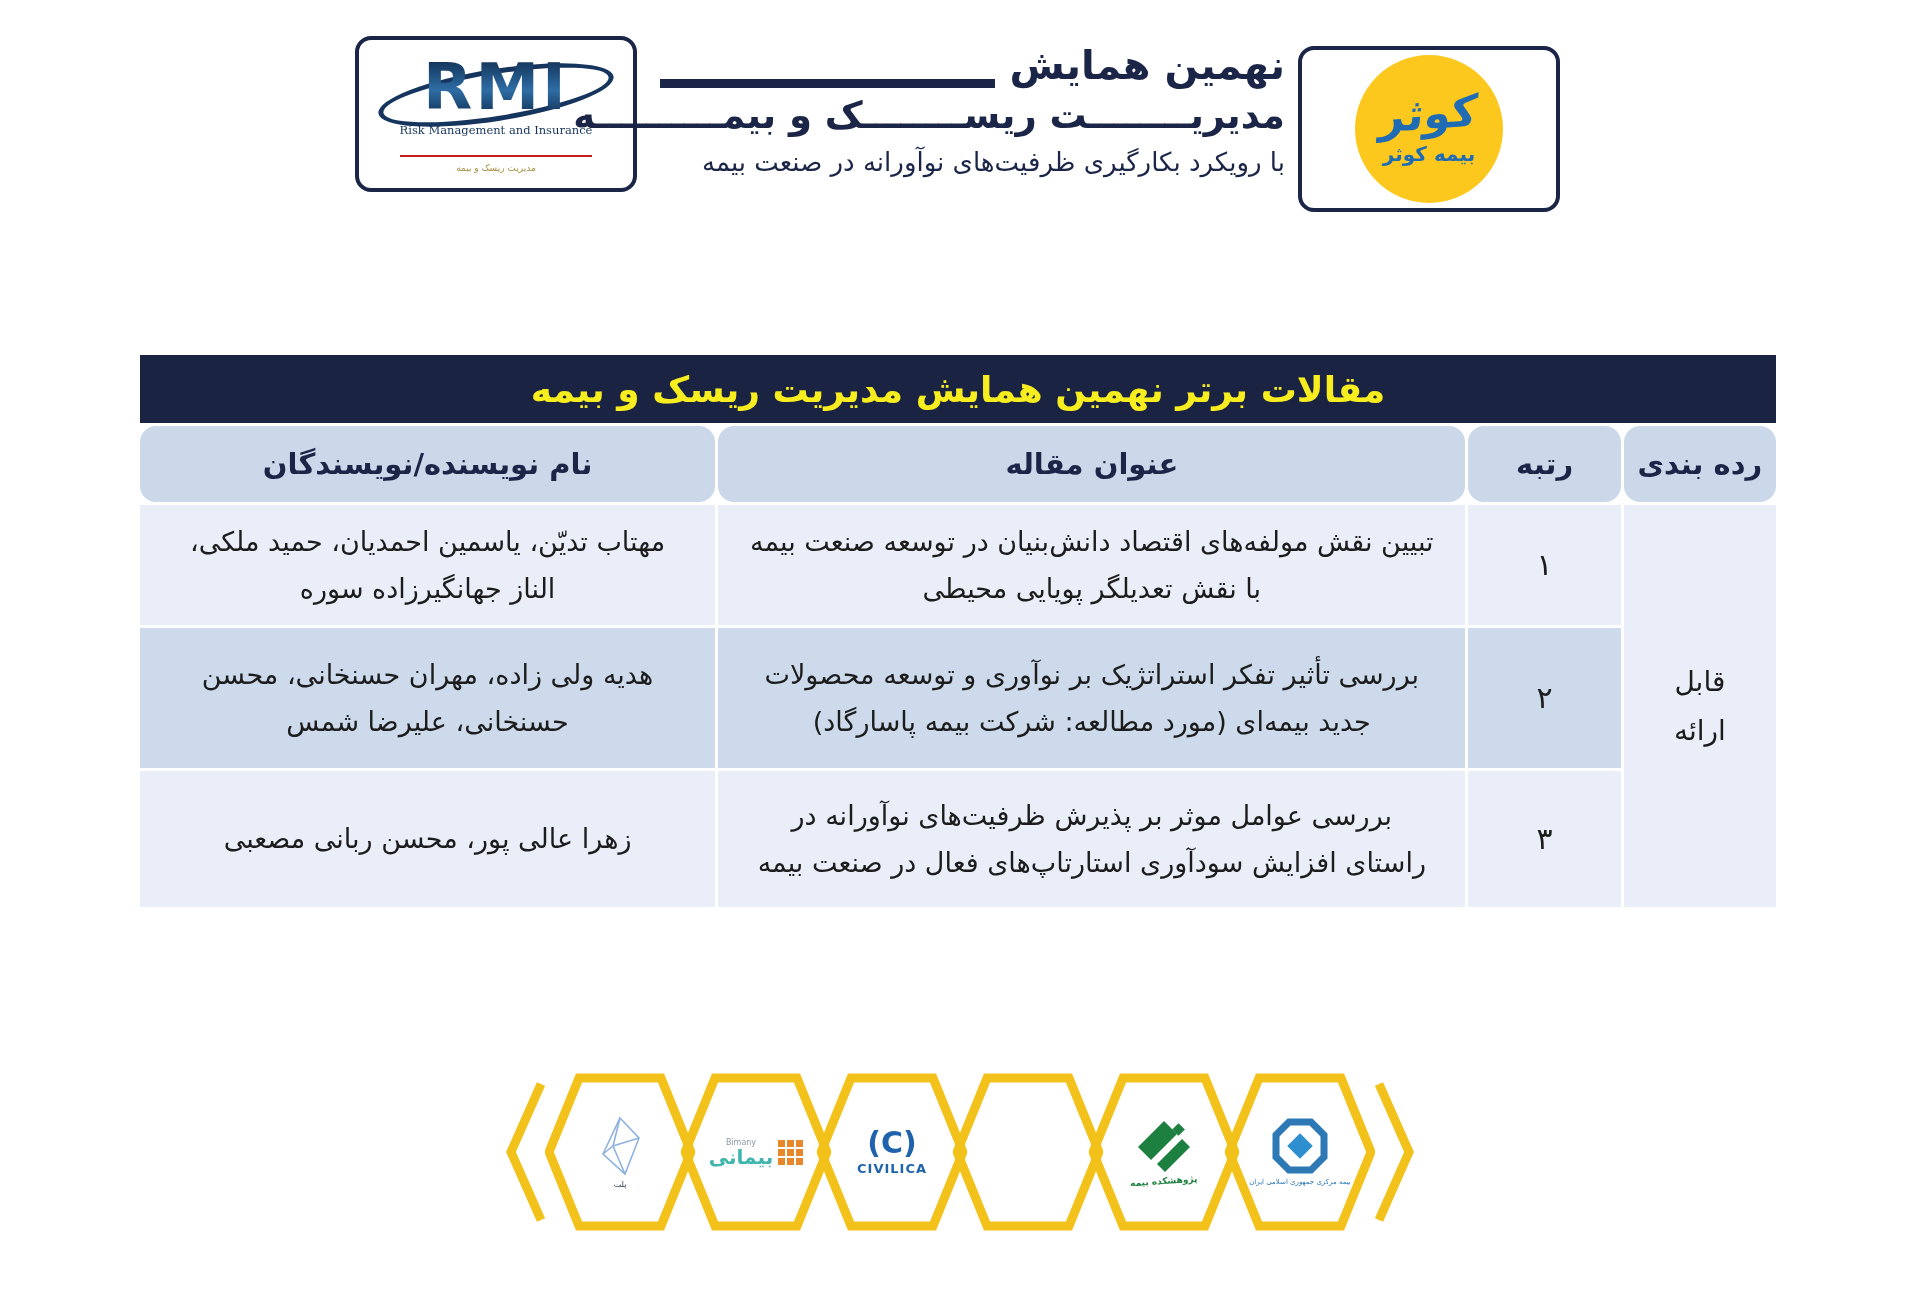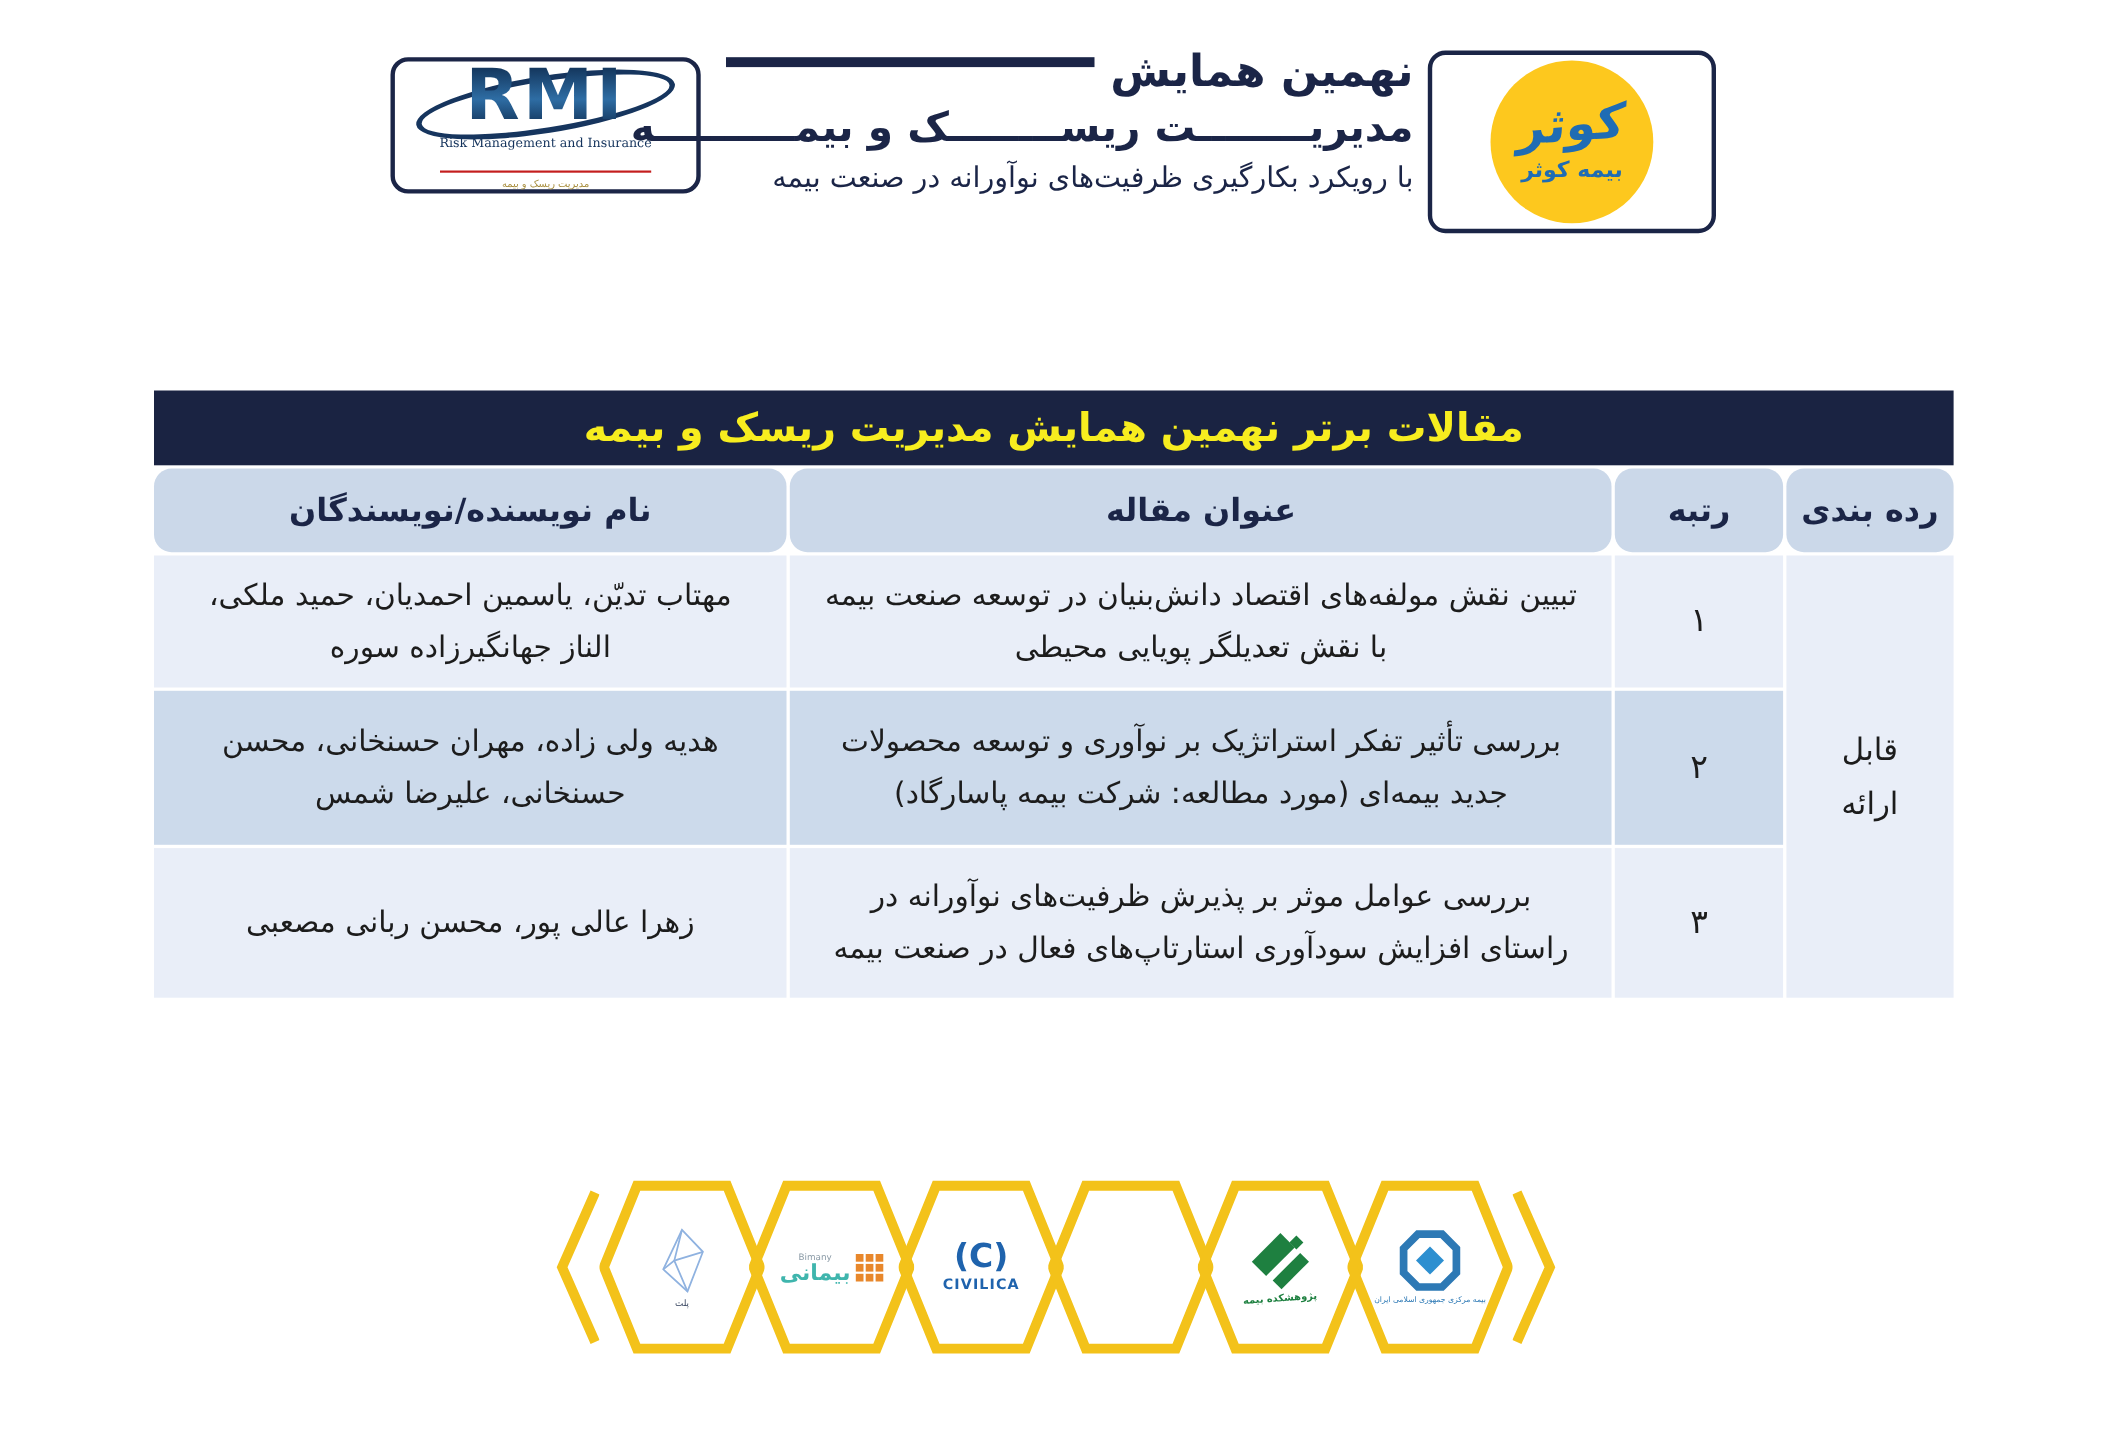--- a/index.html
+++ b/index.html
@@ -2,33 +2,33 @@
 <html lang="fa"><head>
 <meta charset="utf-8">
 <style>
   * { margin:0; padding:0; box-sizing:border-box; }
   body { background:#ffffff; font-family:"DejaVu Sans", sans-serif; }
   .page { position:relative; width:1920px; height:1302px; background:#ffffff; overflow:hidden; }
 
   
   .logo-box { position:absolute; border:4px solid #1b2547; border-radius:16px; background:#fff;
               display:flex; align-items:center; justify-content:center; }
-  #rmi-box { left:355px; top:52px; width:282px; height:124px; }
+  #rmi-box { left:355px; top:36px; width:282px; height:156px; }
   .rmi-inner { position:relative; text-align:center; width:100%; }
   .rmi-ellipse { position:absolute; left:18px; top:14px; width:238px; height:52px;
                  border:5px solid #16355e; border-radius:50%; transform:rotate(-9deg); }
   .rmi-acronym { position:relative; font-size:64px; font-weight:bold; letter-spacing:3px; line-height:1;
                  background:linear-gradient(180deg,#0e2a4d 0%, #2e6da4 55%, #0e2a4d 100%);
                  -webkit-background-clip:text; background-clip:text; color:transparent; }
   .rmi-caption-en { font-family:"DejaVu Serif", serif; font-size:11.5px; color:#14335c;
                     display:inline-block; border-bottom:2px solid #c41e1e; padding-bottom:18px; margin-top:2px; }
   .rmi-caption-fa { font-size:9px; color:#a98f3f; margin-top:6px; direction:rtl; }
 
   #conf-title { position:absolute; left:660px; top:42px; width:625px; direction:rtl; color:#1b2547; }
-  .ct-line1 { display:flex; align-items:flex-start; gap:14px; font-size:40px; font-weight:bold; }
+  .ct-line1 { display:flex; align-items:flex-end; gap:14px; font-size:40px; font-weight:bold; }
   .ct-bar { flex:1; height:9px; background:#1b2547; margin-top:10px; }
   .ct-line2 { font-size:37px; font-weight:bold; margin-top:6px; white-space:nowrap; }
   .ct-line3 { font-size:26px; font-weight:normal; margin-top:10px; white-space:nowrap; }
 
   #kosar-box { left:1298px; top:46px; width:262px; height:166px; }
   .kosar-circle { width:148px; height:148px; border-radius:50%; background:#fdc81e;
                   display:flex; flex-direction:column; align-items:center; justify-content:center; }
   .kosar-script { font-size:44px; font-weight:bold; color:#1f6cb4; transform:skewX(-8deg) rotate(-4deg); line-height:1; }
   .kosar-label { font-size:20px; font-weight:bold; color:#1f6cb4; margin-top:6px; }
 

